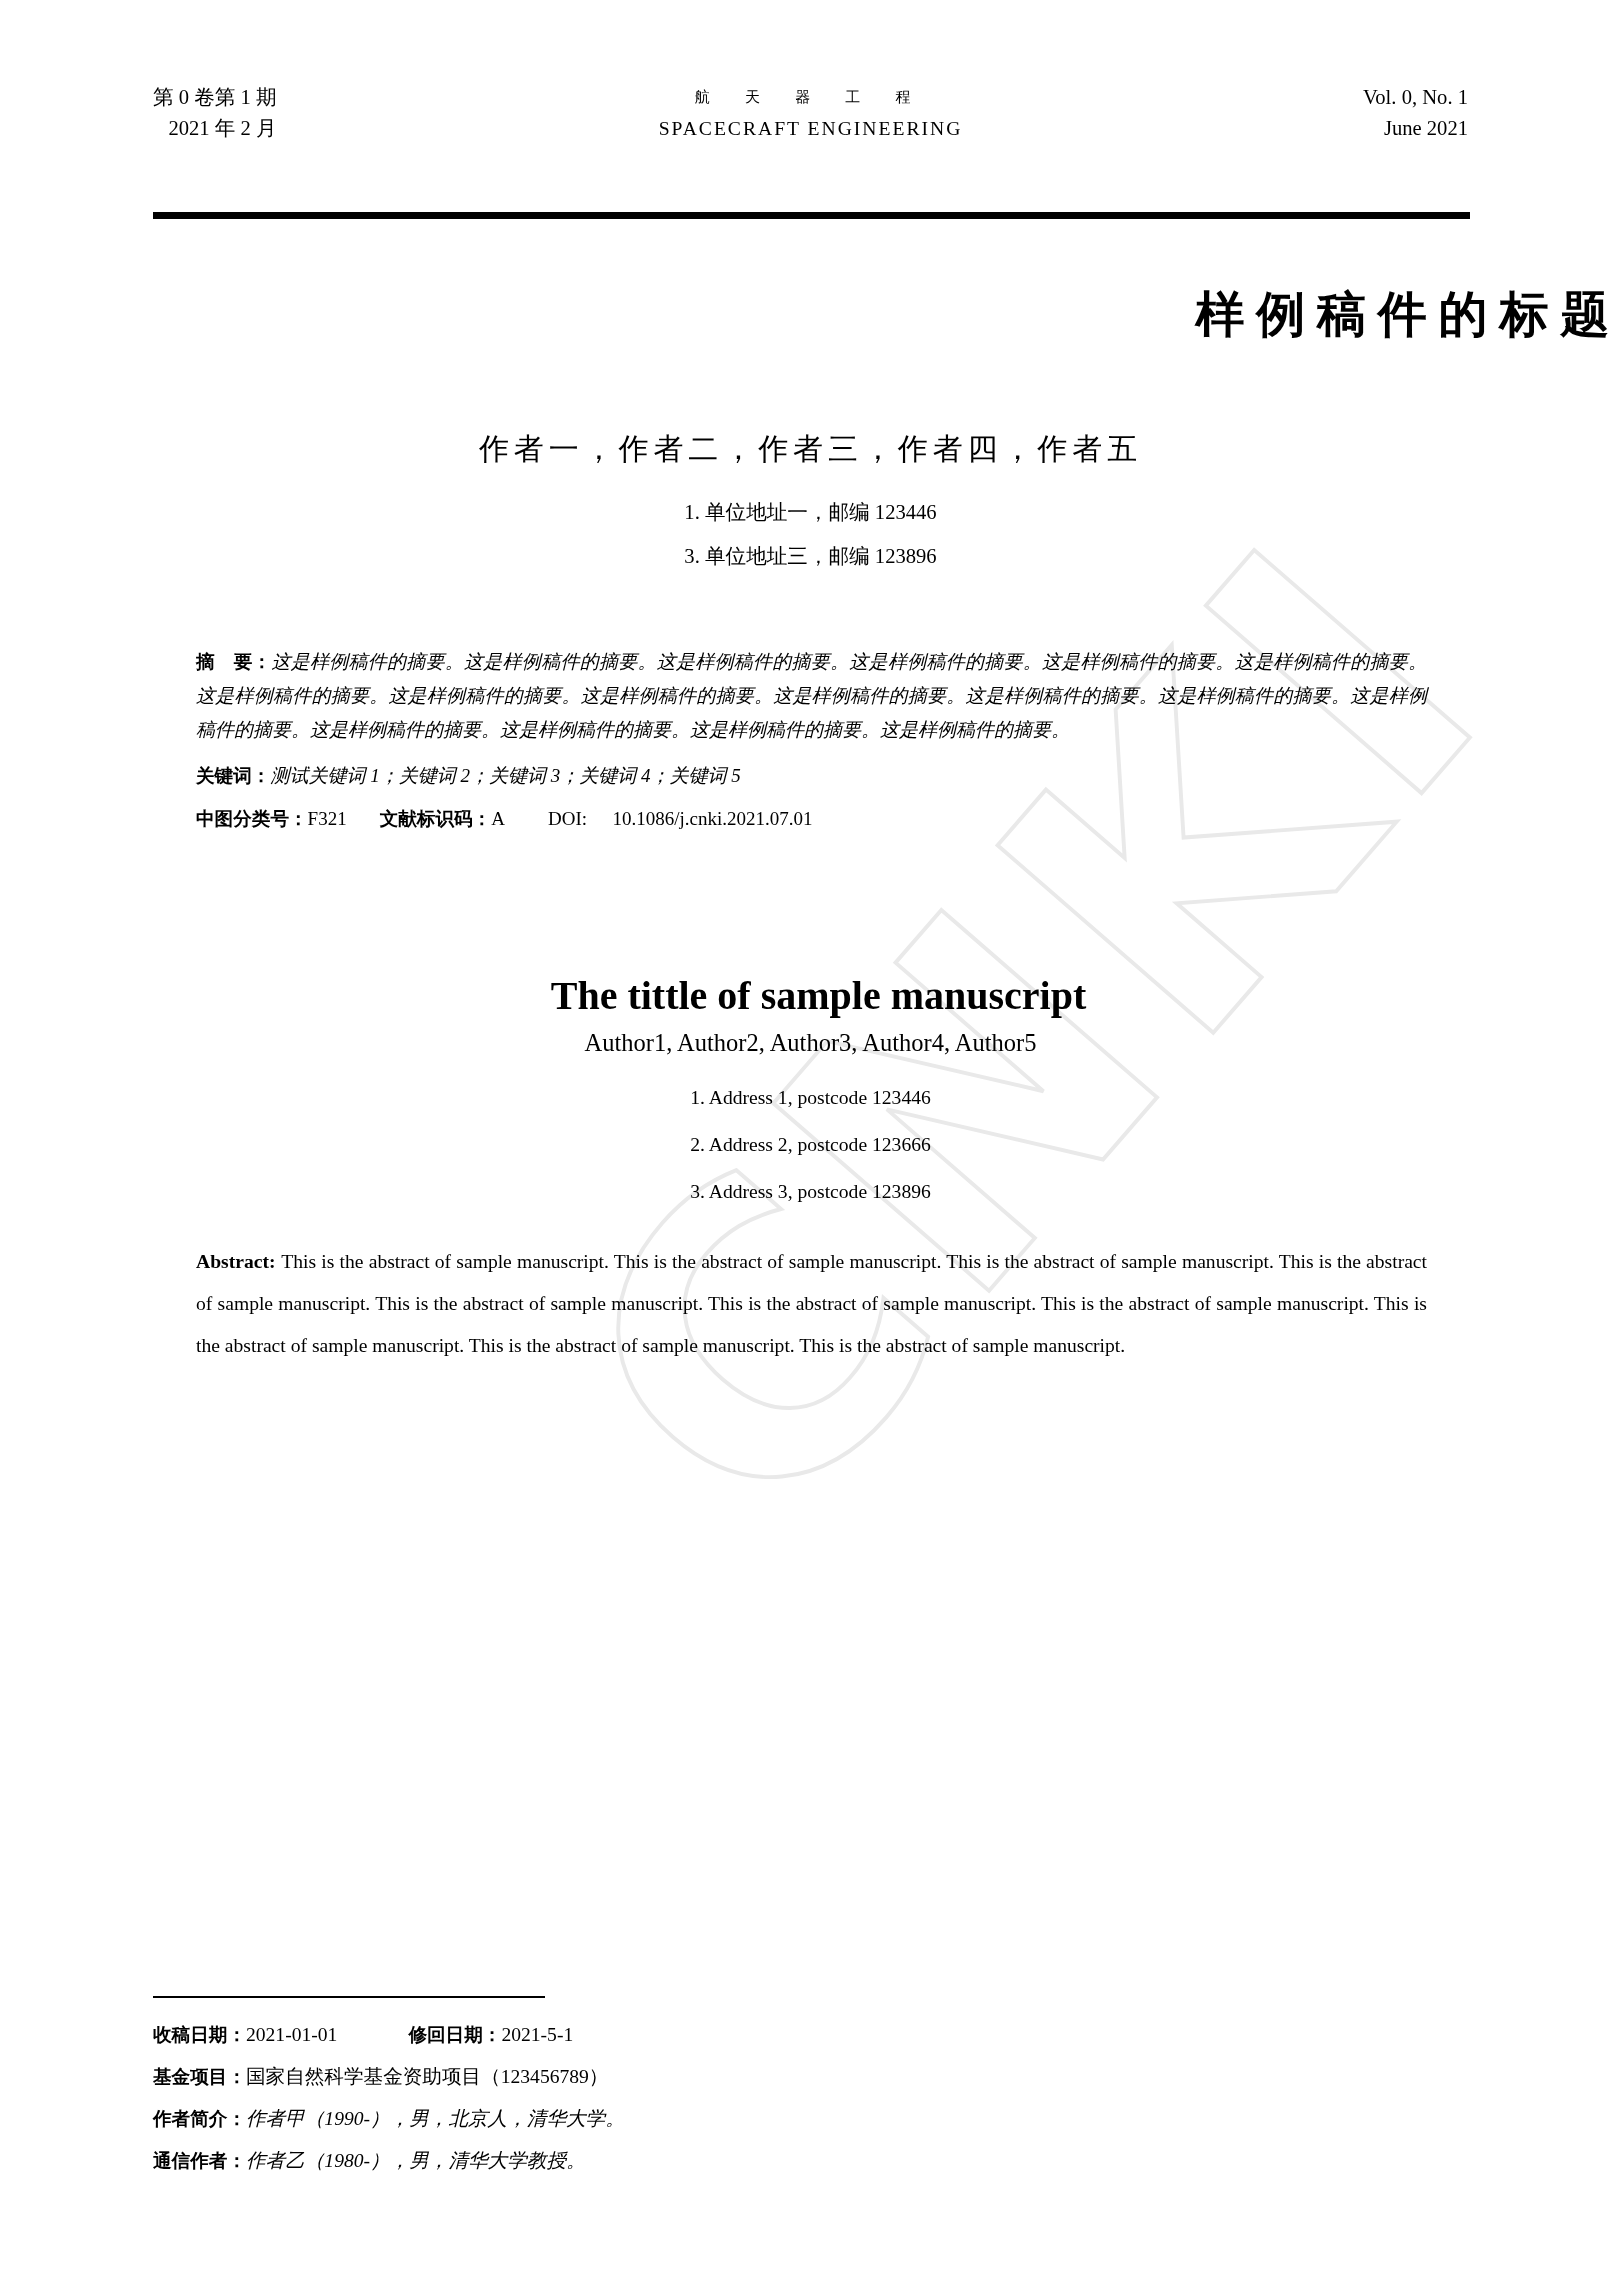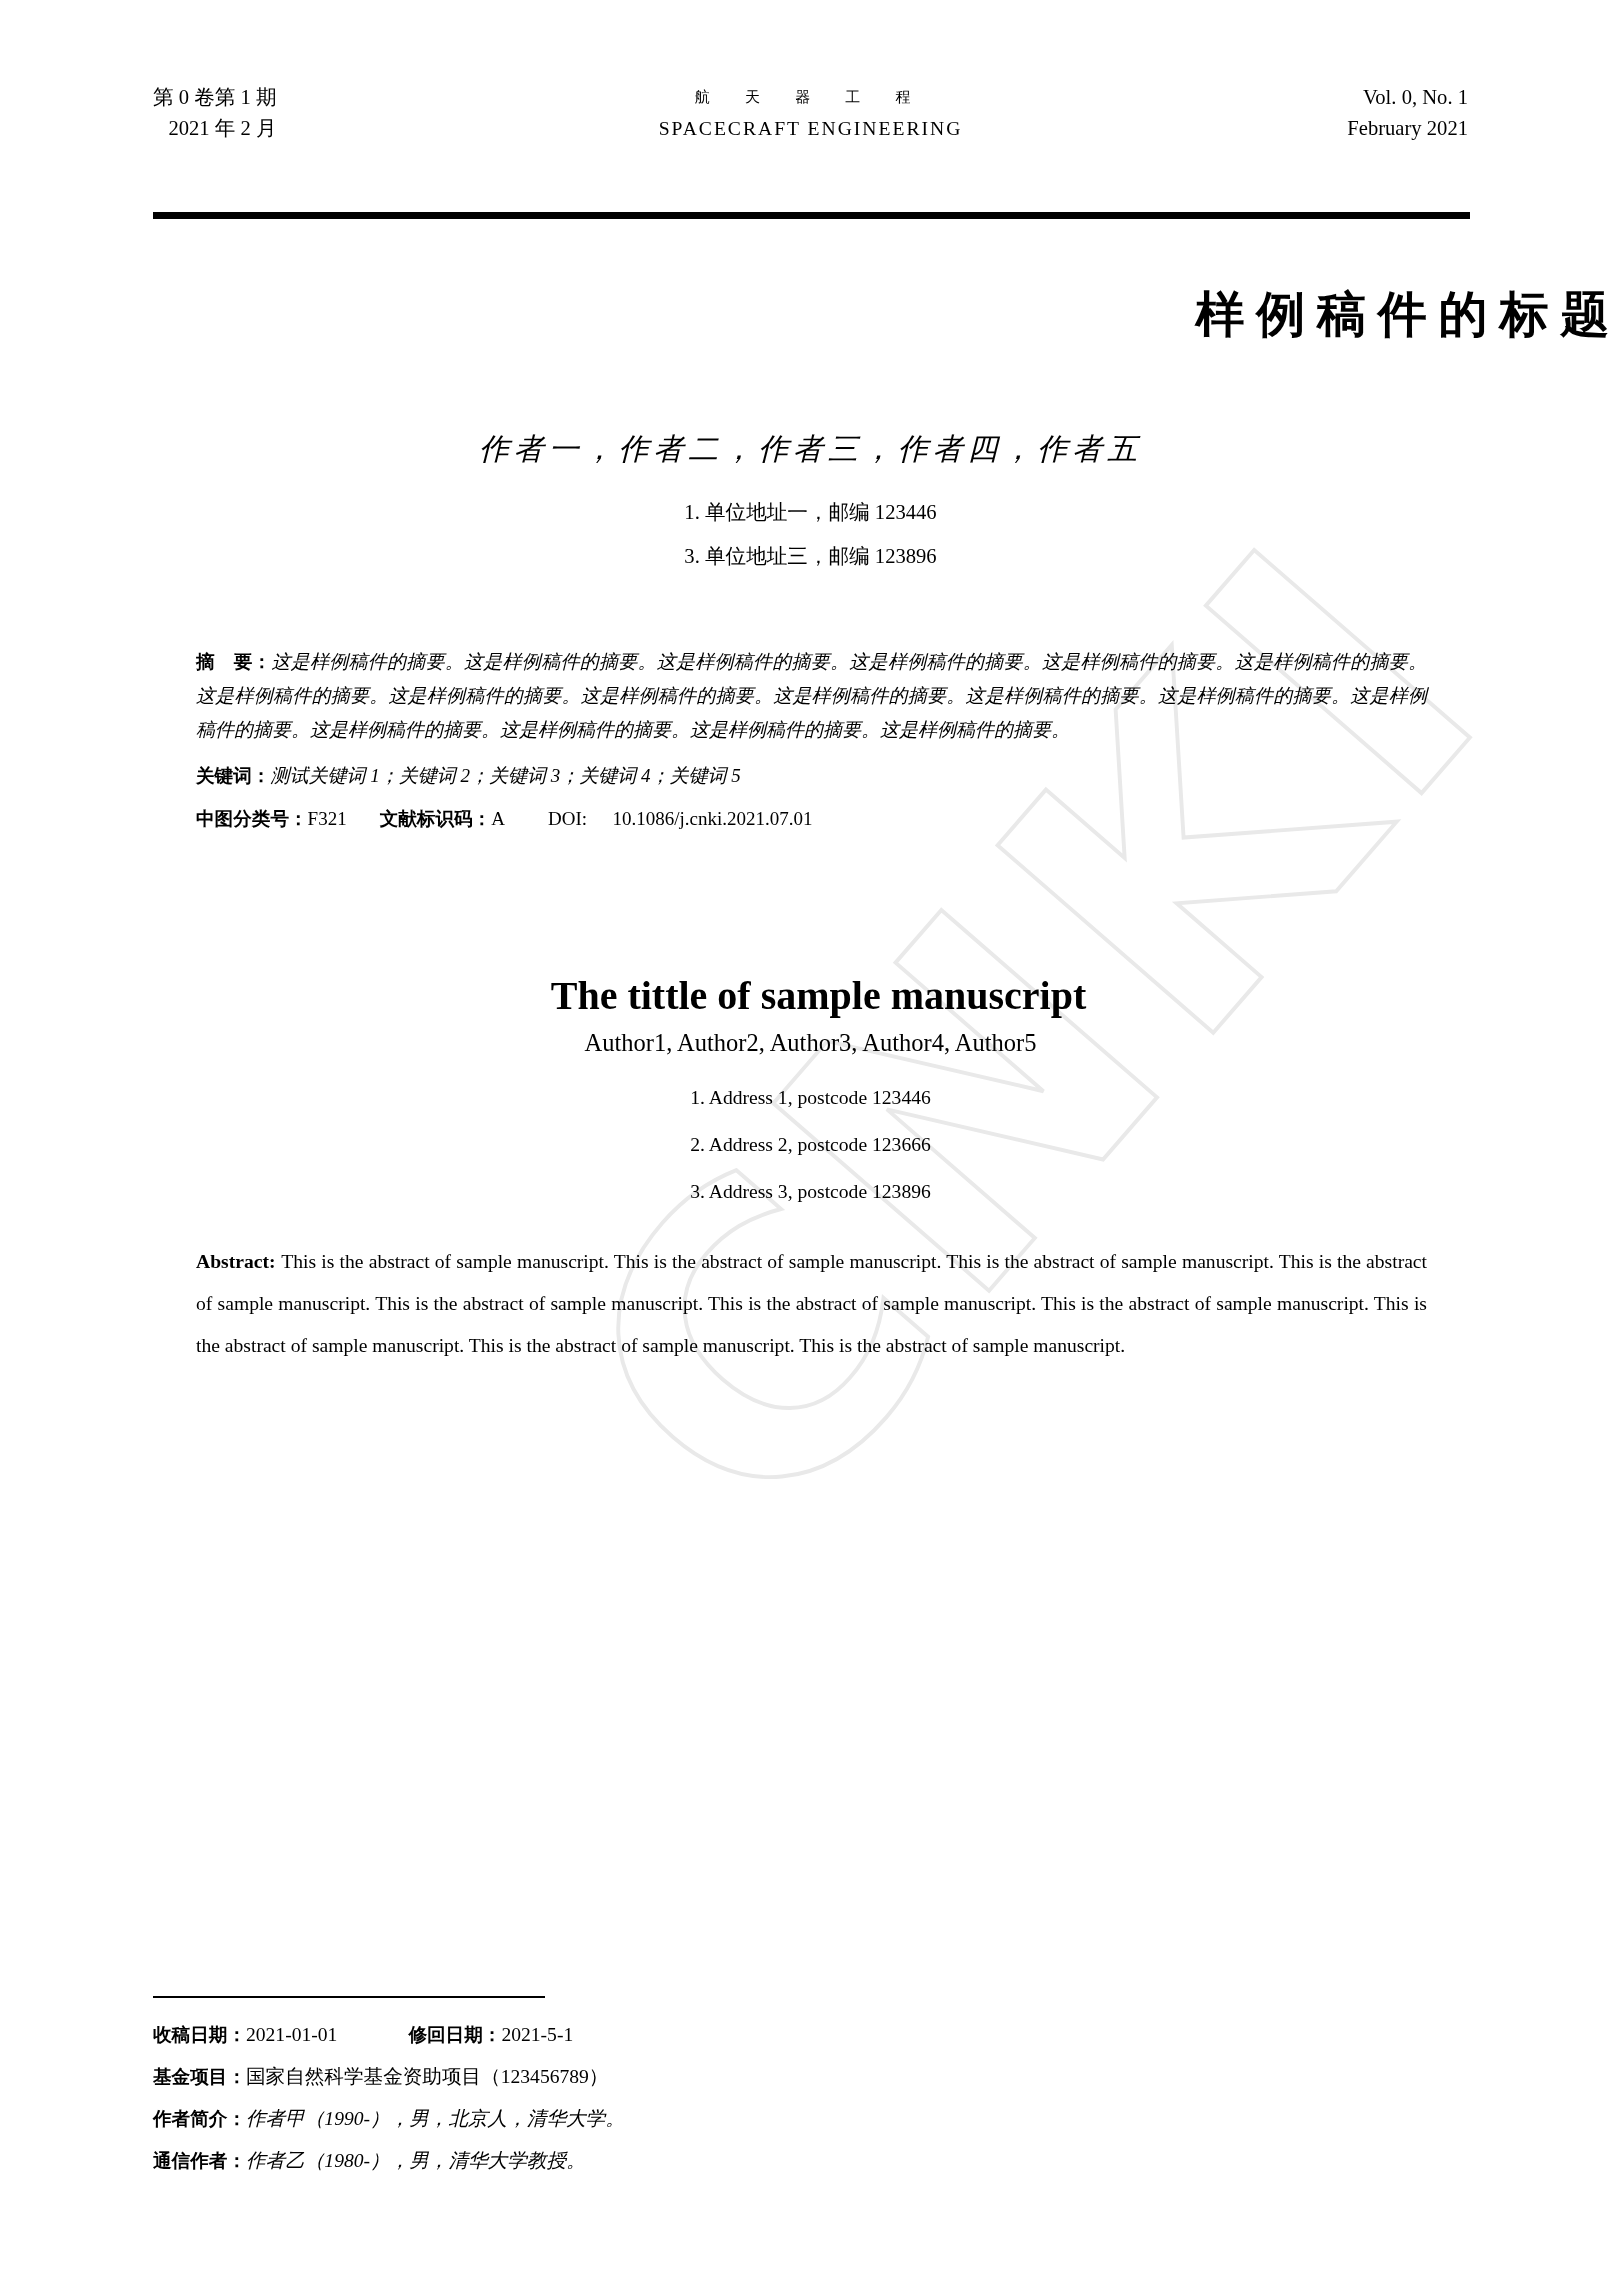--- a/index.html
+++ b/index.html
@@ -60,21 +60,20 @@
     font-weight: bold;
     font-size: 49px;
     letter-spacing: 11.8px;
   }
   .cn-authors {
     position: absolute;
     left: 0; width: 100%;
     top: 429px;
     text-align: center;
     font-size: 30px;
-    font-style: italic;
     letter-spacing: 4.9px;
   }
   .cn-affils {
     position: absolute;
     left: 0; width: 100%;
     top: 490px;
     text-align: center;
     font-size: 20.6px;
     line-height: 44px;
   }
@@ -164,21 +163,21 @@
     <div class="mh-left">
       <div>第 0 卷第 1 期</div>
       <div>2021 年 2 月</div>
     </div>
     <div class="mh-center">
       <div class="mh-cn">航 天 器 工 程</div>
       <div class="mh-en">SPACECRAFT ENGINEERING</div>
     </div>
     <div class="mh-right">
       <div>Vol. 0, No. 1</div>
-      <div>February 2021</div>
+      <div>June 2021</div>
     </div>
   </header>
 
   <div class="masthead-rule"></div>
 
   <h1 class="cn-title">样例稿件的标题</h1>
 
   <div class="cn-authors">作者一，作者二，作者三，作者四，作者五</div>
 
   <div class="cn-affils">

